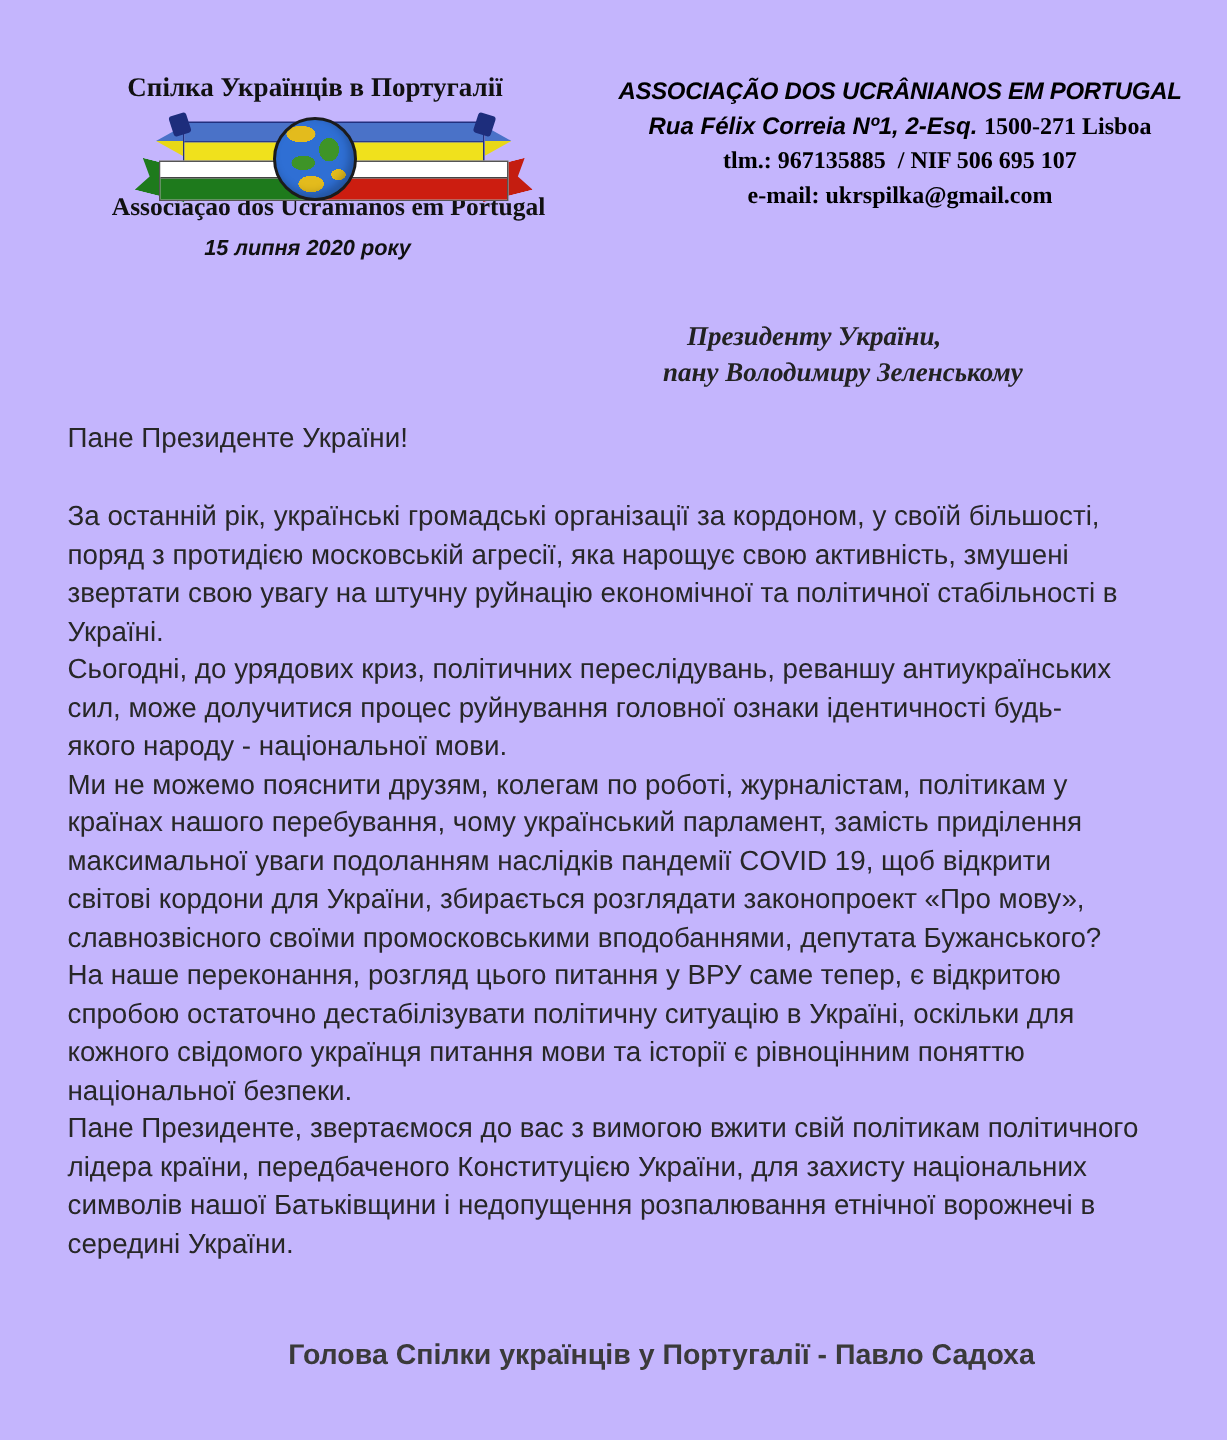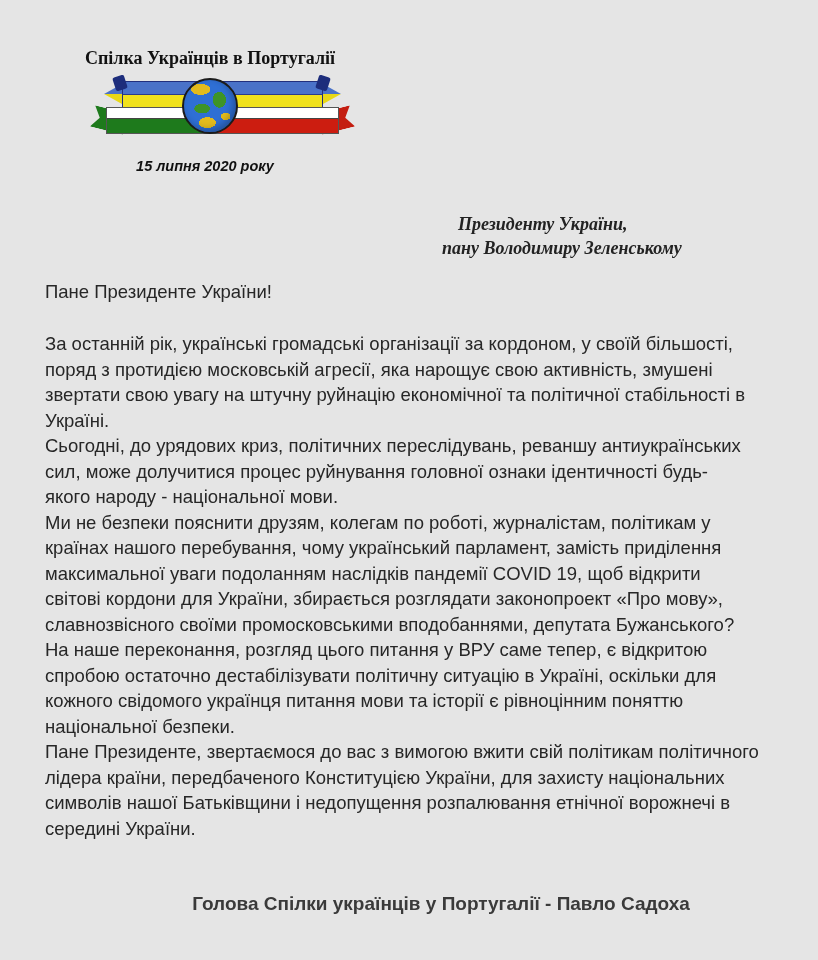--- a/index.html
+++ b/index.html
@@ -1,19 +1,19 @@
 <!DOCTYPE html>
 <html><head>
 <meta charset="utf-8">
 <style>
   html,body{margin:0;padding:0;background:#ffffff;}
   .page{
     position:relative;
     width:818px;height:960px;
-    background:#e5e5e5;
+    background:#c4b5fd;
     overflow:hidden;
     font-family:"Liberation Sans","DejaVu Sans",sans-serif;
   }
   
   .logo-title{
     position:absolute;left:60px;top:48px;width:300px;
     text-align:center;
     font-family:"Liberation Serif","DejaVu Serif",serif;
     font-weight:bold;font-size:18px;color:#111;
   }
@@ -135,38 +135,47 @@
     </div>
     <div class="band-bottom">
       <div class="stripe-white"></div>
       <div class="stripe-greenred"></div>
     </div>
     <div class="hook-left"></div>
     <div class="hook-right"></div>
     <div class="globe"></div>
   </div>
 
+  <div class="logo-subtitle">Associação dos Ucranianos em Portugal</div>
   <div class="logo-date">15 липня 2020 року</div>
 
+  <div class="hdr">
+    <div class="hdr-org">ASSOCIAÇÃO DOS UCRÂNIANOS EM PORTUGAL</div>
+    <div class="hdr-line">
+      <span class="hdr-sans-bi">Rua Félix Correia Nº1, 2-Esq. </span><span class="hdr-serif-b">1500-271 Lisboa</span>
+    </div>
+    <div class="hdr-line hdr-serif-b pre">tlm.: 967135885  / NIF 506 695 107</div>
+    <div class="hdr-line hdr-serif-b">e-mail: ukrspilka@gmail.com</div>
+  </div>
 
   <div class="addressee">
     <div class="l1">Президенту України,</div>
     <div class="l2">пану Володимиру Зеленському</div>
   </div>
 
   <div class="salutation">Пане Президенте України!</div>
   <div class="letter-body">
       <div class="body-line">За останній рік, українські громадські організації за кордоном, у своїй більшості,</div>
       <div class="body-line">поряд з протидією московській агресії, яка нарощує свою активність, змушені</div>
       <div class="body-line">звертати свою увагу на штучну руйнацію економічної та політичної стабільності в</div>
       <div class="body-line">Україні.</div>
       <div class="body-line">Сьогодні, до урядових криз, політичних переслідувань, реваншу антиукраїнських</div>
       <div class="body-line">сил, може долучитися процес руйнування головної ознаки ідентичності будь-</div>
       <div class="body-line">якого народу - національної мови.</div>
-      <div class="body-line">Ми не безпеки пояснити друзям, колегам по роботі, журналістам, політикам у</div>
+      <div class="body-line">Ми не можемо пояснити друзям, колегам по роботі, журналістам, політикам у</div>
       <div class="body-line">країнах нашого перебування, чому український парламент, замість приділення</div>
       <div class="body-line">максимальної уваги подоланням наслідків пандемії COVID 19, щоб відкрити</div>
       <div class="body-line">світові кордони для України, збирається розглядати законопроект «Про мову»,</div>
       <div class="body-line">славнозвісного своїми промосковськими вподобаннями, депутата Бужанського?</div>
       <div class="body-line">На наше переконання, розгляд цього питання у ВРУ саме тепер, є відкритою</div>
       <div class="body-line">спробою остаточно дестабілізувати політичну ситуацію в Україні, оскільки для</div>
       <div class="body-line">кожного свідомого українця питання мови та історії є рівноцінним поняттю</div>
       <div class="body-line">національної безпеки.</div>
       <div class="body-line">Пане Президенте, звертаємося до вас з вимогою вжити свій політикам політичного</div>
       <div class="body-line">лідера країни, передбаченого Конституцією України, для захисту національних</div>

